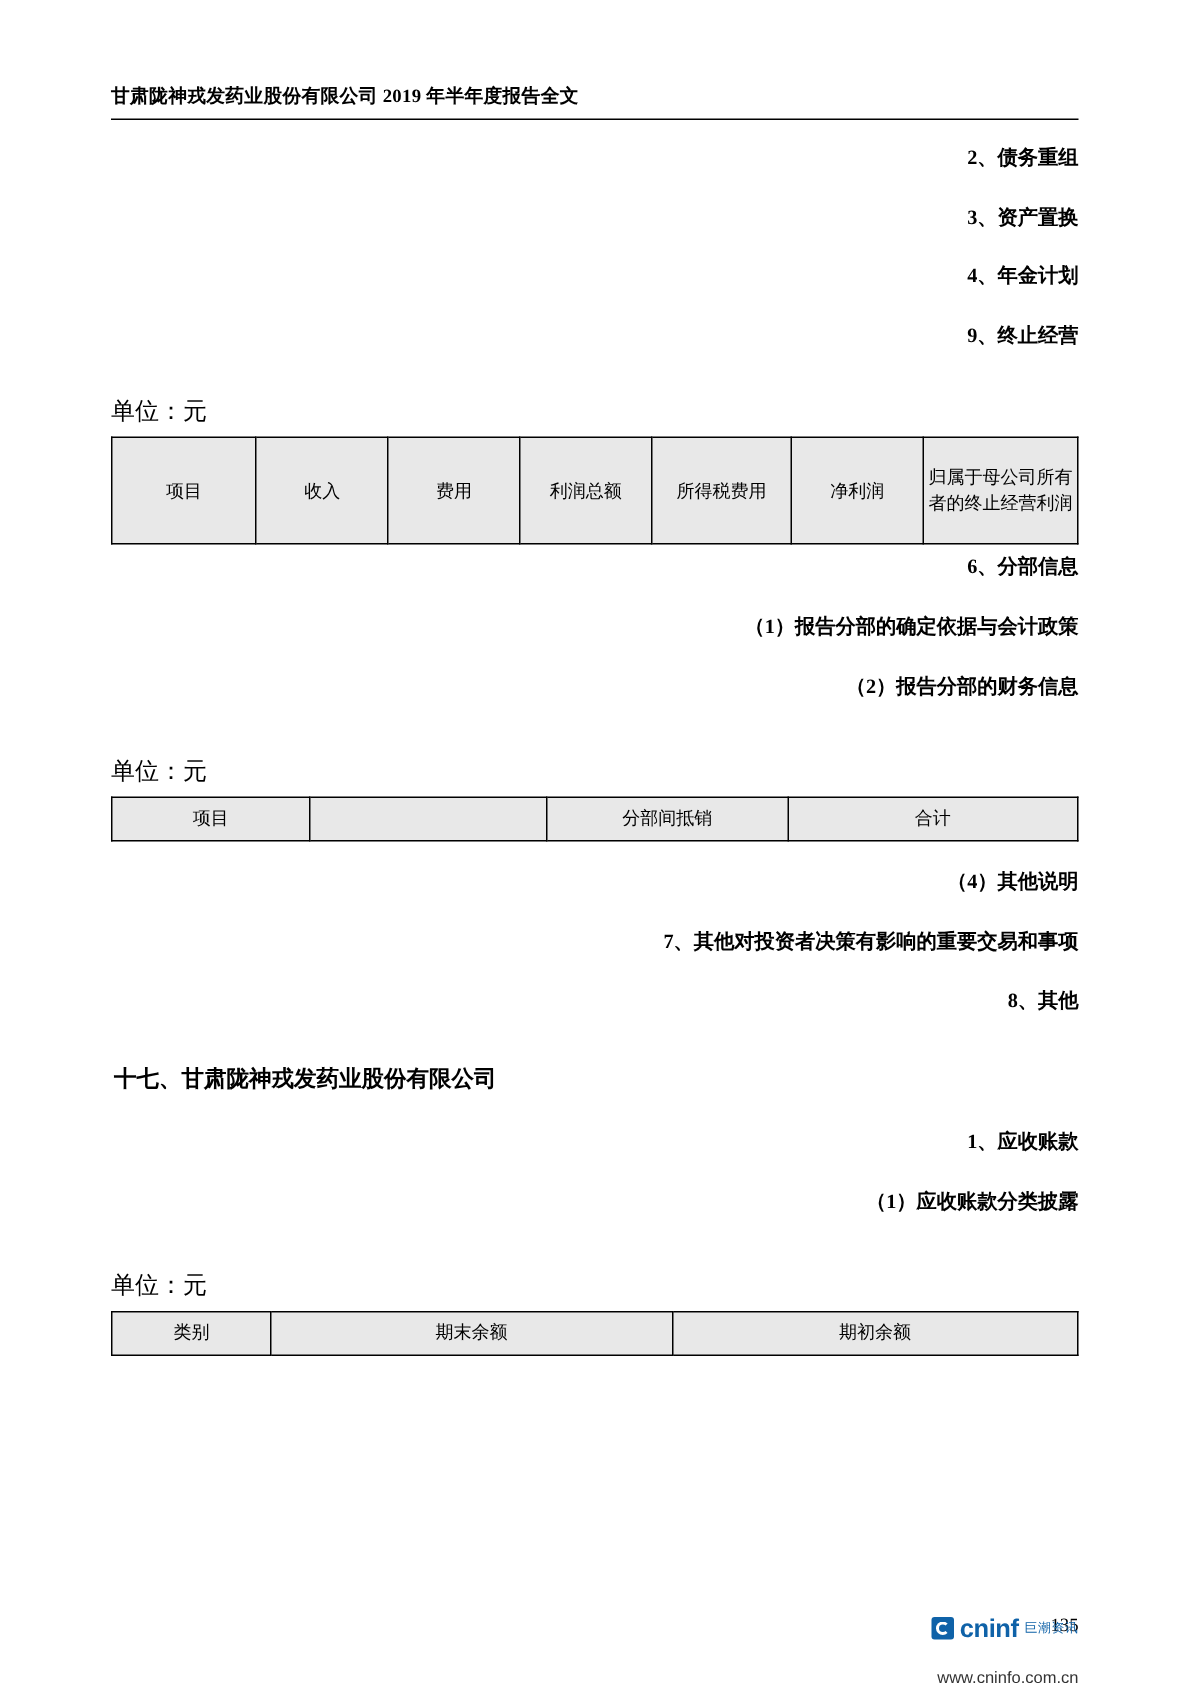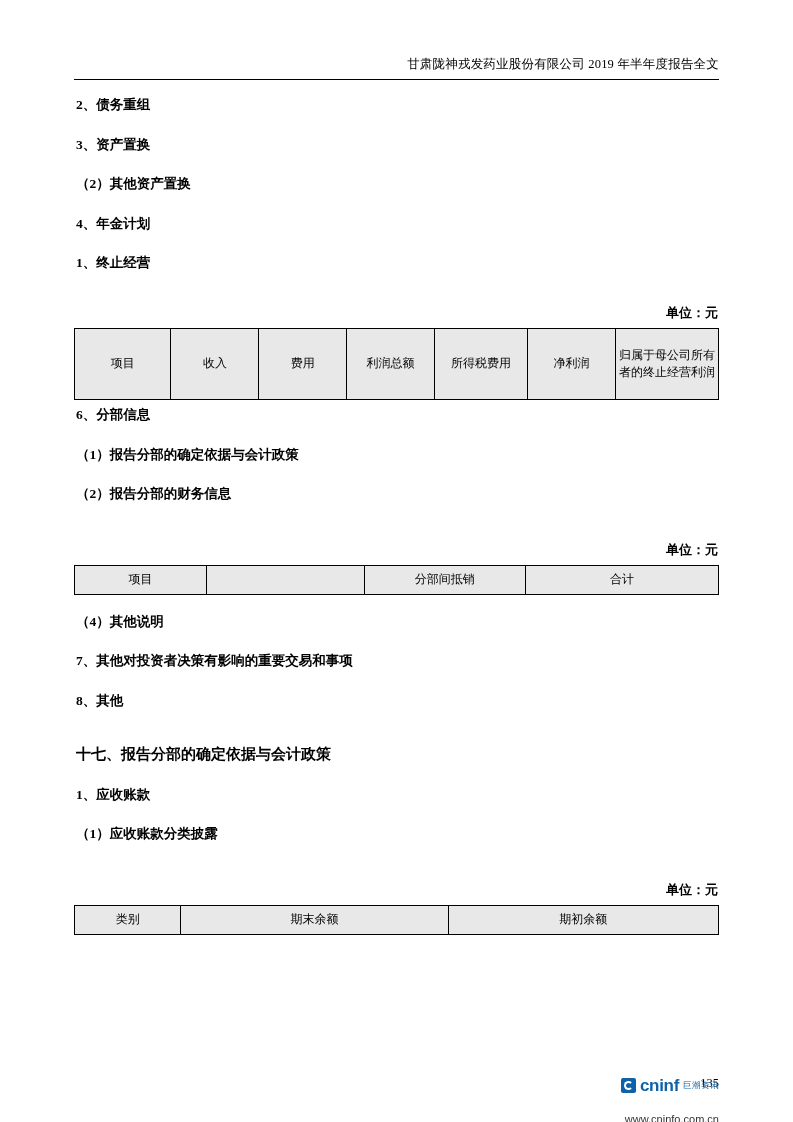--- a/index.html
+++ b/index.html
@@ -17,53 +17,52 @@
   }
   .page {
     position: relative;
     width: 793px;
     height: 1122px;
     box-sizing: border-box;
     padding: 0 74px;
   }
   .header {
     padding-top: 56px;
-    text-align: right;
     font-size: 12.5px;
-    font-weight: normal;
+    font-weight: bold;
     letter-spacing: 0.2px;
     color: #000;
   }
   .header-rule {
     margin-top: 6px;
     border-bottom: 1.2px solid #000;
   }
   .body-area {
     padding-top: 14px;
   }
   .para {
     font-size: 13.5px;
     font-weight: bold;
     line-height: 1.6;
     margin: 0 0 18px 0;
     padding-left: 2px;
+    text-align: right;
   }
   .heading {
     font-size: 15px;
     font-weight: bold;
     margin: 0 0 18px 0;
     padding-left: 2px;
     line-height: 1.6;
   }
   .unit-line {
-    font-size: 13px;
-    text-align: right;
+    font-size: 16px;
+    text-align: left;
     margin: 0 0 6px 0;
     padding-right: 1px;
-    font-weight: bold;
   }
   table.doc-table {
     border-collapse: collapse;
     width: 100%;
     table-layout: fixed;
     margin-bottom: 4px;
   }
   table.doc-table td {
     border: 1px solid #000;
     background: #e8e8e8;
@@ -156,25 +155,24 @@
   </div>
   <div class="header-rule"></div>
 
   <div class="body-area">
 
     <p class="para">2、债务重组</p>
 
     <p class="para">3、资产置换</p>
 
 
-    <p class="para">（2）其他资产置换</p>
 
     <p class="para">4、年金计划</p>
 
-    <p class="para">1、终止经营</p>
+    <p class="para">9、终止经营</p>
 
     <div class="spacer-md"></div>
 
     <p class="unit-line">单位：元</p>
 
     <table class="doc-table t1">
       <colgroup>
         <col style="width:14.5%">
         <col style="width:13.2%">
         <col style="width:13.2%">
@@ -228,21 +226,21 @@
 
 
     <p class="para">（4）其他说明</p>
 
     <p class="para">7、其他对投资者决策有影响的重要交易和事项</p>
 
     <p class="para">8、其他</p>
 
     <div class="spacer-md"></div>
 
-    <p class="heading">十七、报告分部的确定依据与会计政策</p>
+    <p class="heading">十七、甘肃陇神戎发药业股份有限公司</p>
 
     <p class="para">1、应收账款</p>
 
     <p class="para">（1）应收账款分类披露</p>
 
     <div class="spacer-lg"></div>
 
     <p class="unit-line">单位：元</p>
 
     <table class="doc-table t3">

